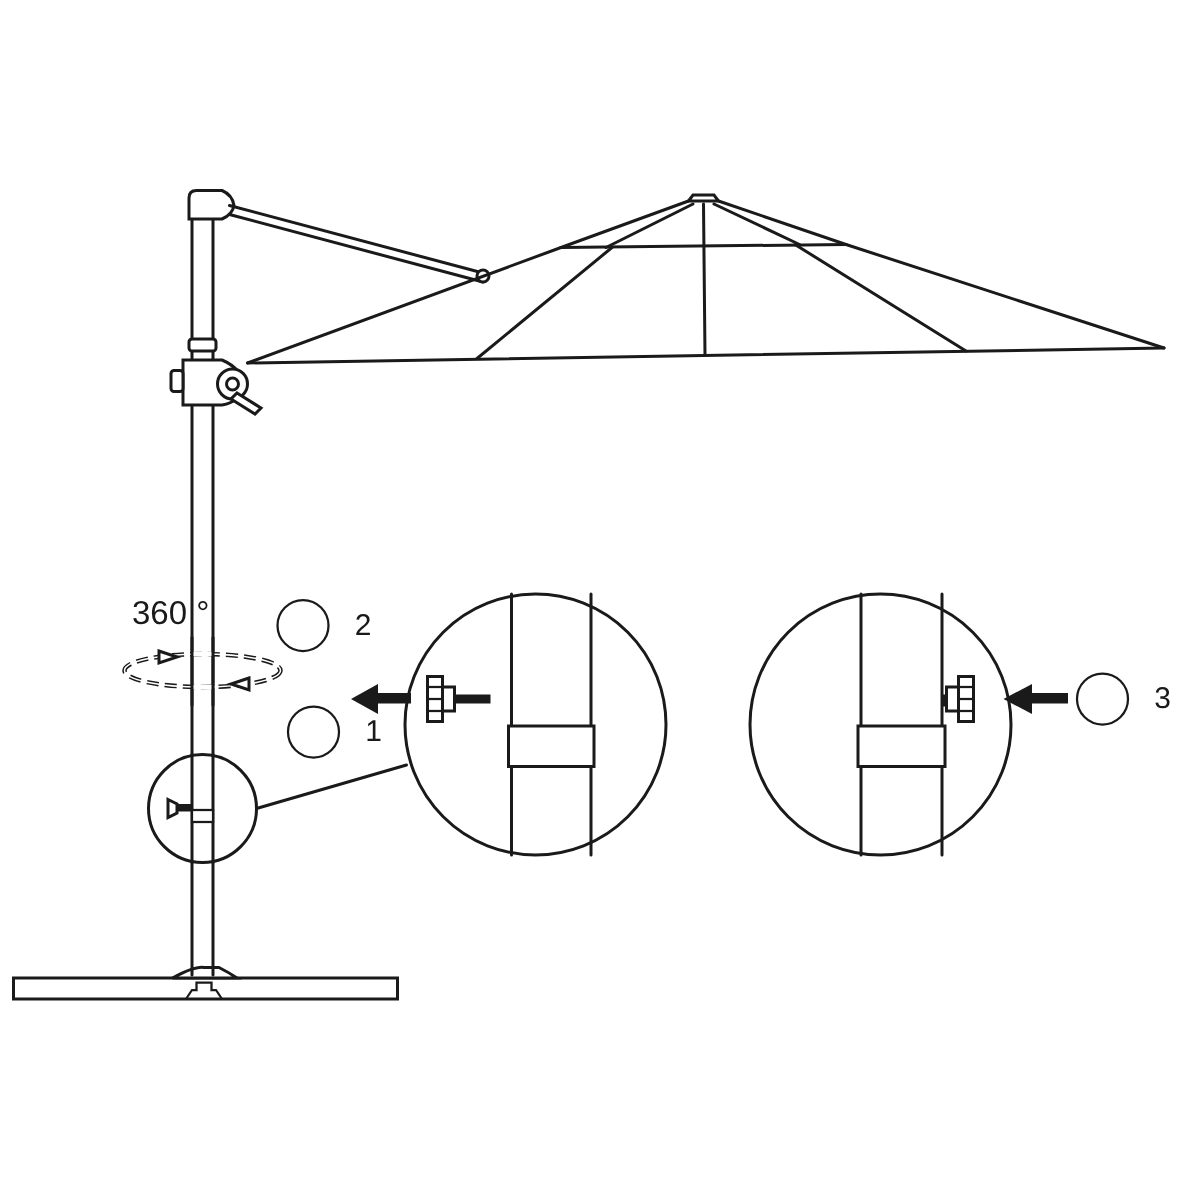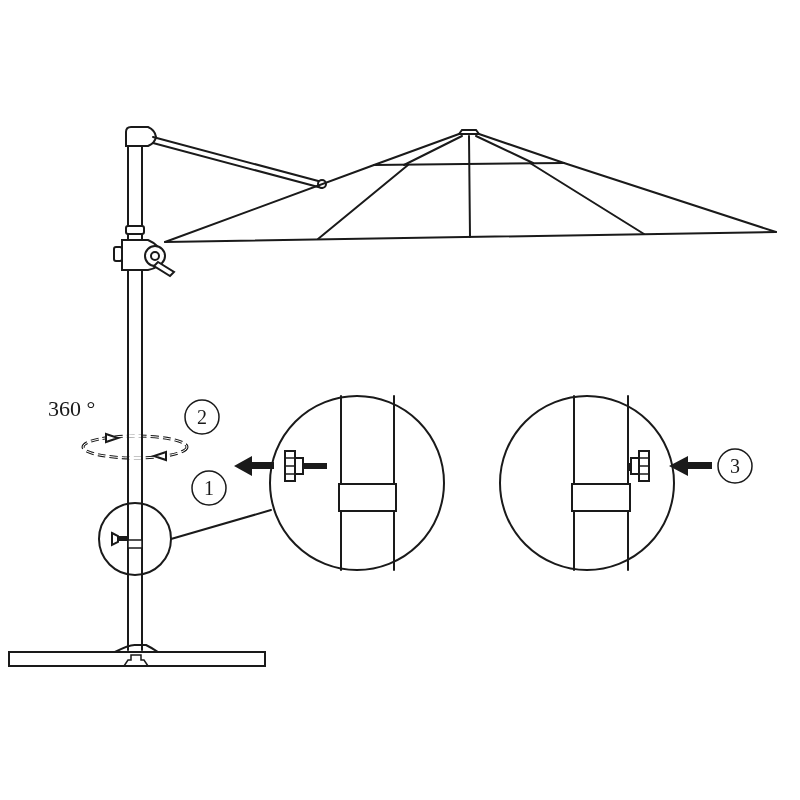--- a/index.html
+++ b/index.html
@@ -2,21 +2,21 @@
 <html><head>
 <meta charset="utf-8">
 <style>
   html, body { margin: 0; padding: 0; background: #ffffff; }
   body { width: 800px; height: 800px; position: relative; overflow: hidden; font-family: "DejaVu Sans", sans-serif; }
   svg { position: absolute; left: 0; top: 0; }
   .stroke { fill: none; stroke: #1a1a1a; stroke-width: 2; stroke-linejoin: round; stroke-linecap: round; }
   .thin { fill: none; stroke: #1a1a1a; stroke-width: 1.5; }
   .fillw { fill: #ffffff; stroke: #1a1a1a; stroke-width: 2; }
   .fillb { fill: #1a1a1a; stroke: none; }
-  .label { position: absolute; color: #1a1a1a; font-family: Liberation Serif, serif; }
+  .label { position: absolute; color: #1a1a1a; font-family: Liberation Sans, sans-serif; margin-left: 40px; }
   .deg { font-size: 22px; }
   .num { font-size: 20px; width: 34px; height: 34px; line-height: 34px; text-align: center; }
 </style>
 </head>
 <body>
 
 <svg width="800" height="800" viewBox="0 0 800 800">
 
   <g>
     <rect x="9" y="652" width="256" height="14" class="fillw"></rect>

